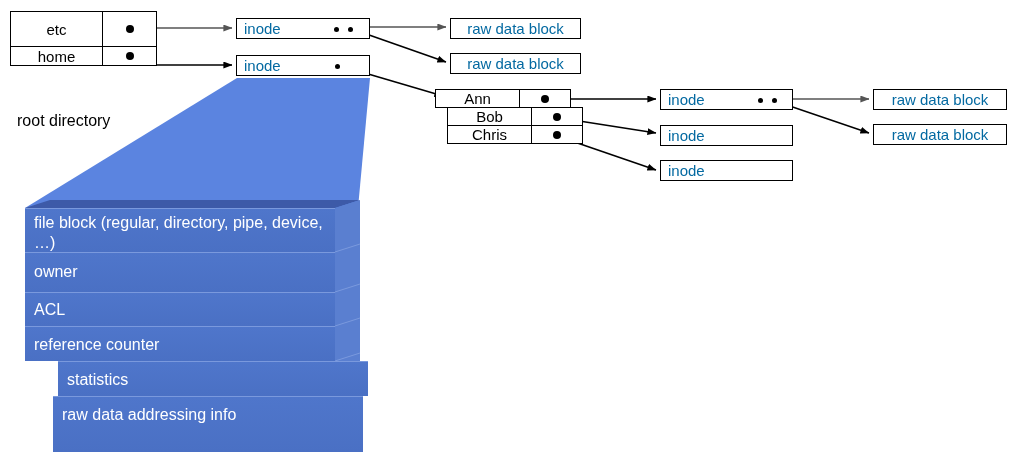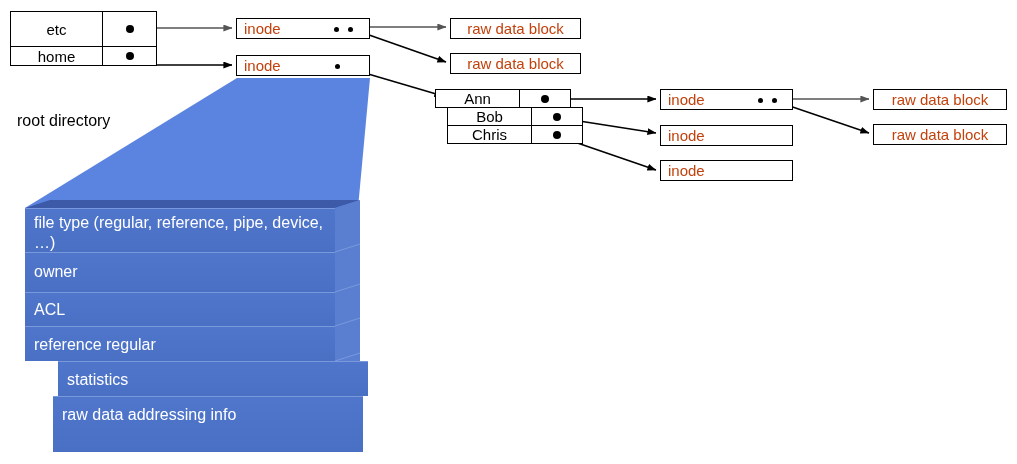--- a/index.html
+++ b/index.html
@@ -25,21 +25,21 @@
     left: 0; top: 0;
     width: 1017px;
     height: 464px;
   }
   .box {
     position: absolute;
     box-sizing: border-box;
     border: 1.6px solid #000000;
     background: #ffffff;
     font-size: 15px;
-    color: #c2410c;
+    color: #0369a1;
     line-height: 1;
     display: flex;
     align-items: center;
   }
   .box.centered { justify-content: center; }
   .box.lefted { padding-left: 7px; }
   .cellrow {
     position: absolute;
     box-sizing: border-box;
     border: 1.6px solid #000000;
@@ -215,21 +215,21 @@
       <polygon points="310,8 335,0 335,244 310,252" fill="#5a7fd0"></polygon>
       <g stroke="#7a99dd" stroke-width="1" fill="none">
         <path d="M 310,52 L 335,44"></path>
         <path d="M 310,92 L 335,84"></path>
         <path d="M 310,126 L 335,118"></path>
         <path d="M 310,161 L 335,153"></path>
         <path d="M 310,196 L 335,188"></path>
       </g>
     </svg>
 
-    <div class="detail-row" style="top:8px; height:44px;">file type (regular, reference, pipe, device, …)</div>
+    <div class="detail-row" style="top:8px; height:44px;">file block (regular, directory, pipe, device, …)</div>
     <div class="detail-row" style="top:52px; height:40px; padding-top:9px;">owner</div>
     <div class="detail-row" style="top:92px; height:34px; padding-top:7px;">ACL</div>
-    <div class="detail-row" style="top:126px; height:35px; padding-top:8px;">reference regular</div>
+    <div class="detail-row" style="top:126px; height:35px; padding-top:8px;">reference counter</div>
     <div class="detail-row" style="top:161px; height:35px; padding-top:8px;margin-left:33px;">statistics</div>
     <div class="detail-row" style="top:196px; height:56px; padding-top:8px;margin-left:28px;">raw data addressing info</div>
   </div>
 
 </div>
 
 </body></html>

